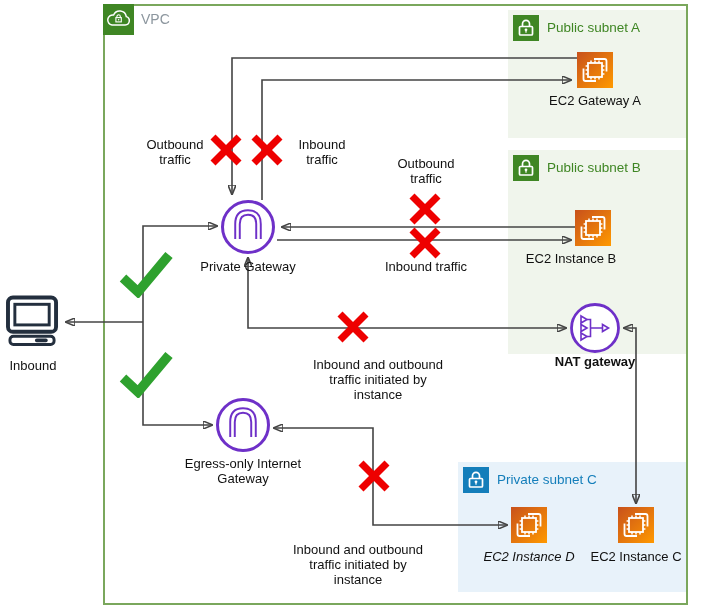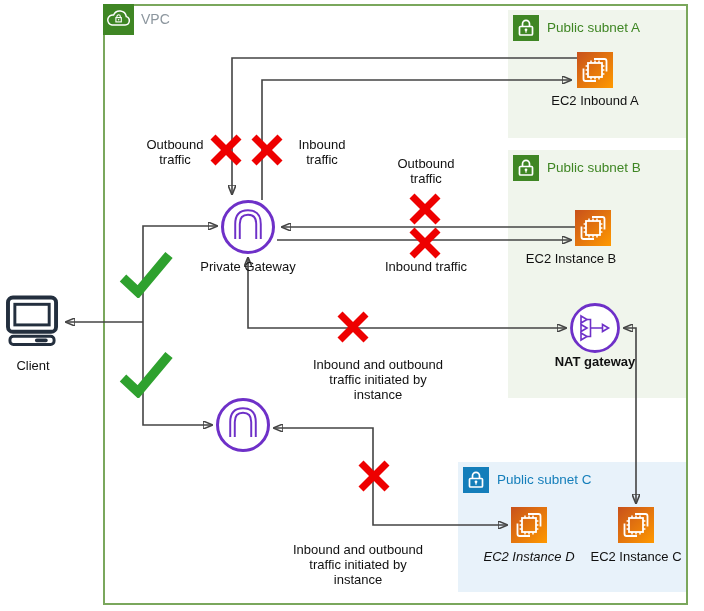--- a/index.html
+++ b/index.html
@@ -33,21 +33,21 @@
   .vpc-title{
     left:141px;top:11px;
     font-size:14px;
     color:var(--c-vpc-label-text,#8C969E);
     z-index:6;
   }
 
   
   .subnet{z-index:1;}
   .subnet-a{left:508px;top:10px;width:178px;height:128px;background:var(--c-public-subnet-bg,#F0F5EC);}
-  .subnet-b{left:508px;top:150px;width:178px;height:248px;background:var(--c-public-subnet-bg,#F0F5EC);}
+  .subnet-b{left:508px;top:150px;width:178px;height:204px;background:var(--c-public-subnet-bg,#F0F5EC);}
   .subnet-c{left:458px;top:462px;width:228px;height:130px;background:var(--c-private-subnet-bg,#E8F2FA);}
   .subnet .sub-icon{
     position:absolute;left:5px;top:5px;width:26px;height:26px;
   }
   .sub-icon.pub{background:var(--c-aws-green,#3F8624);}
   .sub-icon.priv{background:var(--c-private-blue,#147EBA);}
   .subnet .sub-label{
     position:absolute;left:39px;top:10px;
     font-size:13.5px;white-space:nowrap;
   }
@@ -161,21 +161,21 @@
 
   <div class="abs subnet subnet-c">
     <span class="sub-icon priv">
       <svg viewBox="0 0 26 26" width="26" height="26">
         <path d="M9.5 11.5 V8.8 a3.5 3.5 0 0 1 7 0 V11.5" fill="none" stroke="#fff" stroke-width="1.7"></path>
         <rect x="6.5" y="11.5" width="13" height="8.5" rx="1" fill="none" stroke="#fff" stroke-width="1.7"></rect>
         <circle cx="13" cy="14.8" r="1.4" fill="#fff"></circle>
         <rect x="12.4" y="15.3" width="1.2" height="2.4" fill="#fff"></rect>
       </svg>
     </span>
-    <span class="sub-label">Public subnet C</span>
+    <span class="sub-label">Private subnet C</span>
   </div>
 
   <svg class="abs connectors" width="704" height="611" viewBox="0 0 704 611">
     <defs>
       <marker id="arrE" markerWidth="10" markerHeight="8" refX="9" refY="4" orient="auto" markerUnits="userSpaceOnUse">
         <path d="M0 0 L10 4 L0 8 Z" fill="#444"></path>
       </marker>
       <marker id="arrS" markerWidth="10" markerHeight="8" refX="9" refY="4" orient="auto-start-reverse" markerUnits="userSpaceOnUse">
         <path d="M0 0 L10 4 L0 8 Z" fill="#444"></path>
       </marker>
@@ -234,38 +234,39 @@
   <span class="abs vpc-title">VPC</span>
 
   <span class="abs node client-icon pos-client">
     <svg viewBox="0 0 56 52" width="56" height="51">
       <rect x="2.5" y="2.5" width="49" height="35" rx="5" fill="#fff" stroke="var(--c-client-dark,#232F3E)" stroke-width="4"></rect>
       <rect x="9.5" y="9.5" width="35" height="21" fill="none" stroke="var(--c-client-dark,#232F3E)" stroke-width="3"></rect>
       <rect x="4.5" y="42" width="45" height="8.5" rx="3.5" fill="#fff" stroke="var(--c-client-dark,#232F3E)" stroke-width="3"></rect>
       <rect x="30" y="44.4" width="13" height="3.9" rx="1.8" fill="var(--c-client-dark,#232F3E)"></rect>
     </svg>
   </span>
-  <div class="abs caption cap-client">Client</div>
+  <div class="abs caption cap-client">Inbound</div>
 
   <span class="abs node gw-icon pos-igw">
     <svg viewBox="0 0 56 56" width="56" height="56">
       <circle cx="28" cy="28" r="25.5" fill="#fff" stroke="var(--c-gateway-purple,#6E30C8)" stroke-width="3"></circle>
       <path d="M17.5 40 V25 Q17.5 13.5 28 13.5 Q38.5 13.5 38.5 25 V40" fill="none" stroke="var(--c-gateway-purple,#6E30C8)" stroke-width="6.5"></path>
       <path d="M17.5 40 V25 Q17.5 13.5 28 13.5 Q38.5 13.5 38.5 25 V40" fill="none" stroke="#fff" stroke-width="2.6"></path>
     </svg>
   </span>
   <div class="abs caption cap-igw">Private Gateway</div>
 
   <span class="abs node gw-icon pos-eigw">
     <svg viewBox="0 0 56 56" width="56" height="56">
       <circle cx="28" cy="28" r="25.5" fill="#fff" stroke="var(--c-gateway-purple,#6E30C8)" stroke-width="3"></circle>
       <path d="M17.5 40 V25 Q17.5 13.5 28 13.5 Q38.5 13.5 38.5 25 V40" fill="none" stroke="var(--c-gateway-purple,#6E30C8)" stroke-width="6.5"></path>
       <path d="M17.5 40 V25 Q17.5 13.5 28 13.5 Q38.5 13.5 38.5 25 V40" fill="none" stroke="#fff" stroke-width="2.6"></path>
     </svg>
   </span>
+  <div class="abs caption cap-eigw">Egress-only Internet Gateway</div>
 
   <span class="abs node nat-icon pos-nat">
     <svg viewBox="0 0 52 52" width="52" height="52">
       <circle cx="26" cy="26" r="23.5" fill="#fff" stroke="var(--c-gateway-purple,#6E30C8)" stroke-width="2.8"></circle>
       <path d="M12 14 L18 17.5 L12 21 Z" fill="none" stroke="var(--c-gateway-purple,#6E30C8)" stroke-width="1.6"></path>
       <path d="M12 22.5 L18 26 L12 29.5 Z" fill="none" stroke="var(--c-gateway-purple,#6E30C8)" stroke-width="1.6"></path>
       <path d="M12 31 L18 34.5 L12 38 Z" fill="none" stroke="var(--c-gateway-purple,#6E30C8)" stroke-width="1.6"></path>
       <path d="M18 17.5 H21.5 V34.5 H18 M21.5 26 H33.5" fill="none" stroke="var(--c-gateway-purple,#6E30C8)" stroke-width="1.6"></path>
       <path d="M33.5 22.5 L39.5 26 L33.5 29.5 Z" fill="none" stroke="var(--c-gateway-purple,#6E30C8)" stroke-width="1.6"></path>
     </svg>
@@ -273,21 +274,21 @@
   <div class="abs caption cap-nat">NAT gateway</div>
 
   <span class="abs node ec2-icon pos-ec2a">
     <svg viewBox="0 0 36 36" width="36" height="36">
       <path d="M17 7 H27.5 Q29.5 7 29.5 9 V19.5" fill="none" stroke="#fff" stroke-width="1.8"></path>
       <path d="M19 29 H8.5 Q6.5 29 6.5 27 V16.5" fill="none" stroke="#fff" stroke-width="1.8"></path>
       <rect x="11" y="11" width="14" height="14" fill="none" stroke="#fff" stroke-width="1.8"></rect>
       <path d="M14 8.6 V11 M18 8.6 V11 M22 8.6 V11 M14 25 V27.4 M18 25 V27.4 M22 25 V27.4 M8.6 14 H11 M8.6 18 H11 M8.6 22 H11 M25 14 H27.4 M25 18 H27.4 M25 22 H27.4" stroke="#fff" stroke-width="1.5"></path>
     </svg>
   </span>
-  <div class="abs caption cap-ec2a">EC2 Inbound A</div>
+  <div class="abs caption cap-ec2a">EC2 Gateway A</div>
 
   <span class="abs node ec2-icon pos-ec2b">
     <svg viewBox="0 0 36 36" width="36" height="36">
       <path d="M17 7 H27.5 Q29.5 7 29.5 9 V19.5" fill="none" stroke="#fff" stroke-width="1.8"></path>
       <path d="M19 29 H8.5 Q6.5 29 6.5 27 V16.5" fill="none" stroke="#fff" stroke-width="1.8"></path>
       <rect x="11" y="11" width="14" height="14" fill="none" stroke="#fff" stroke-width="1.8"></rect>
       <path d="M14 8.6 V11 M18 8.6 V11 M22 8.6 V11 M14 25 V27.4 M18 25 V27.4 M22 25 V27.4 M8.6 14 H11 M8.6 18 H11 M8.6 22 H11 M25 14 H27.4 M25 18 H27.4 M25 22 H27.4" stroke="#fff" stroke-width="1.5"></path>
     </svg>
   </span>
   <div class="abs caption cap-ec2b">EC2 Instance B</div>

